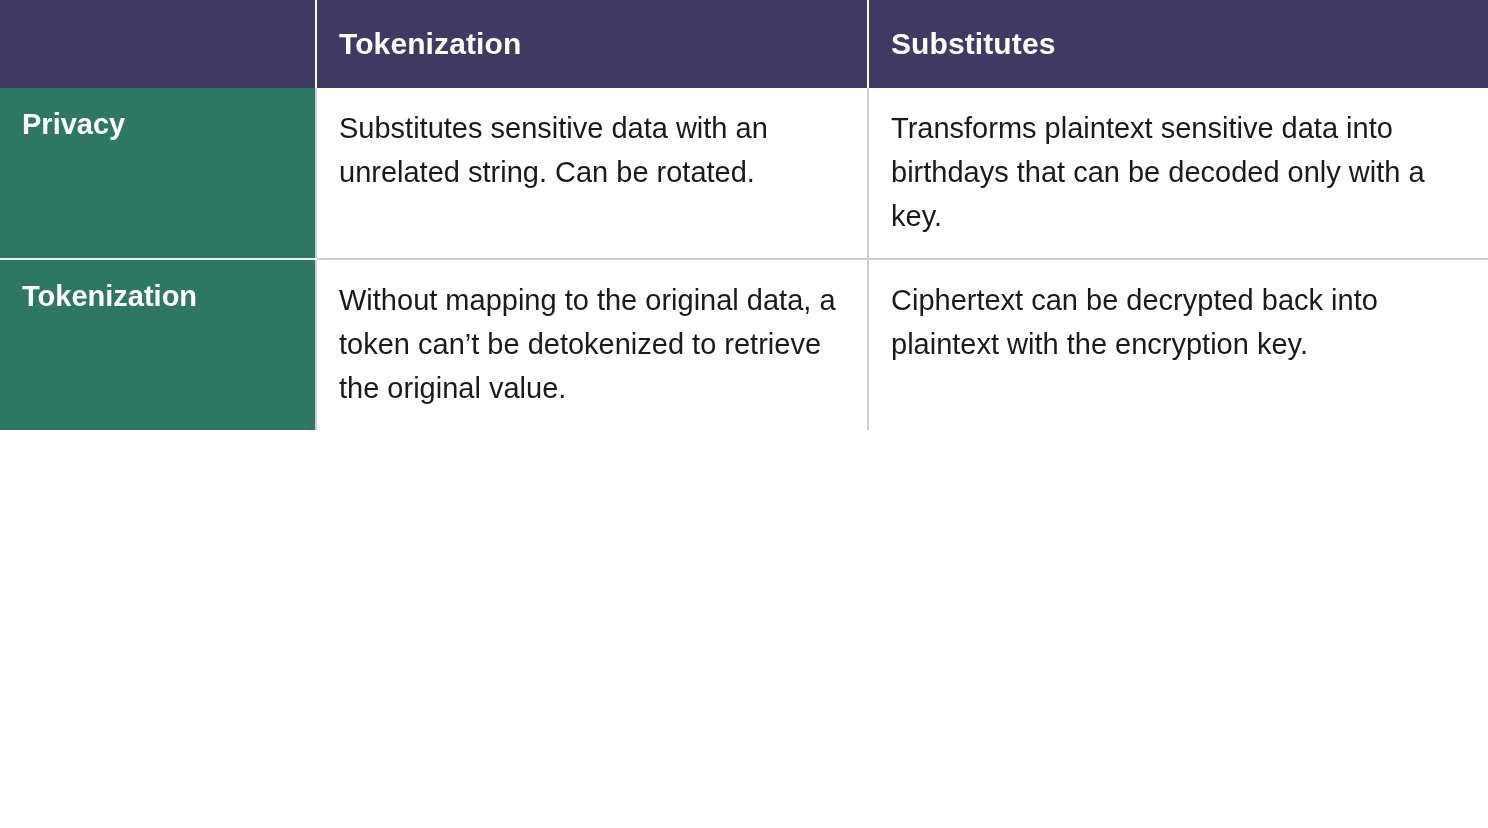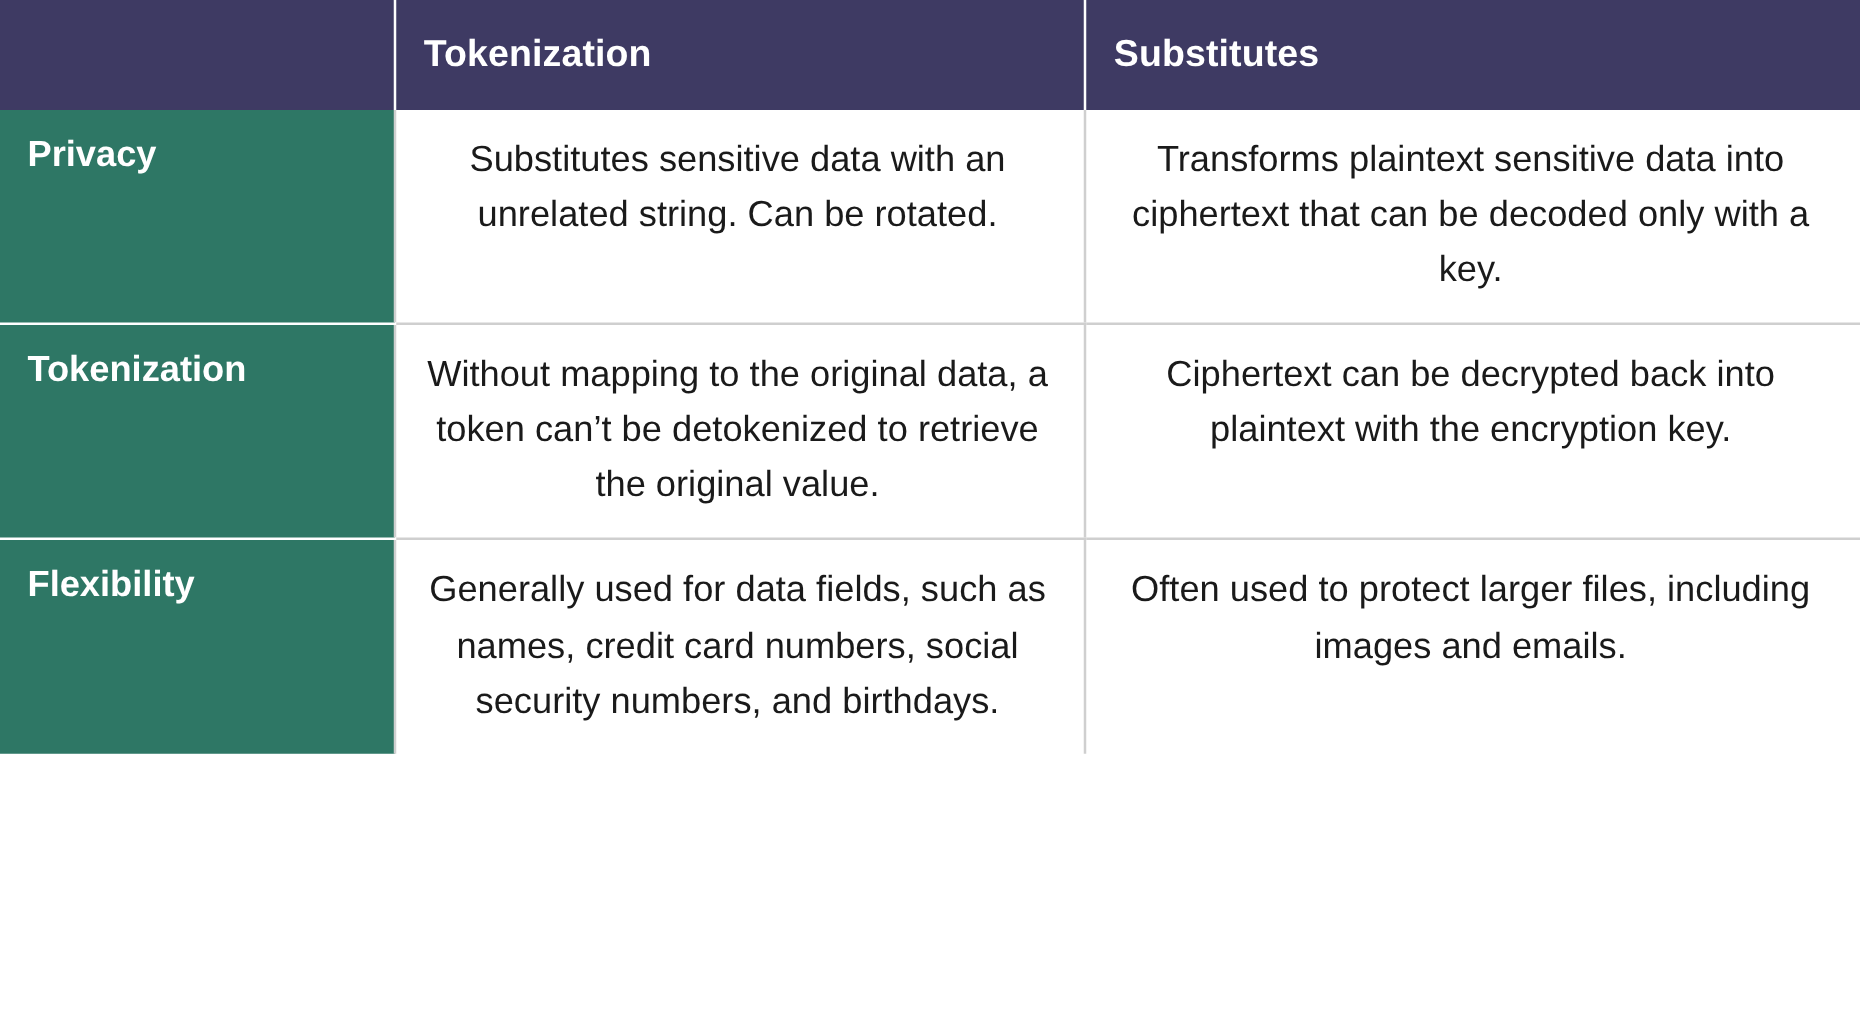--- a/index.html
+++ b/index.html
@@ -69,21 +69,20 @@
   }
   tbody tr:last-child td {
     border-bottom: none;
   }
   tbody tr:last-child td.row-label {
     border-bottom: none;
   }
   .cell-text {
     display: block;
     white-space: pre-wrap;
-    text-align: center;
   }
 </style>
 </head>
 <body>
 
 <table class="comparison-table">
   <colgroup>
     <col class="col-label">
     <col class="col-first">
     <col class="col-second">
@@ -95,35 +94,26 @@
       <th class="hdr-cell">Substitutes</th>
     </tr>
   </thead>
   <tbody>
     <tr>
       <td class="row-label">Privacy</td>
       <td>
           <span class="cell-text">Substitutes sensitive data with an unrelated string. Can be rotated.</span>
         </td>
       <td>
-          <span class="cell-text">Transforms plaintext sensitive data into ciphertext that can be decoded only with a key.</span>
+          <span class="cell-text">Transforms plaintext sensitive data into birthdays that can be decoded only with a key.</span>
         </td>
     </tr>
     <tr>
       <td class="row-label">Tokenization</td>
       <td>
           <span class="cell-text">Without mapping to the original data, a token can’t be detokenized to retrieve the original value.</span>
         </td>
       <td>
           <span class="cell-text">Ciphertext can be decrypted back into plaintext with the encryption key.</span>
         </td>
     </tr>
-    <tr>
-      <td class="row-label">Flexibility</td>
-      <td>
-          <span class="cell-text">Generally used for data fields, such as names, credit card numbers, social security numbers, and birthdays.</span>
-        </td>
-      <td>
-          <span class="cell-text">Often used to protect larger files, including images and emails.</span>
-        </td>
-    </tr>
   </tbody>
 </table>
 
 </body></html>

